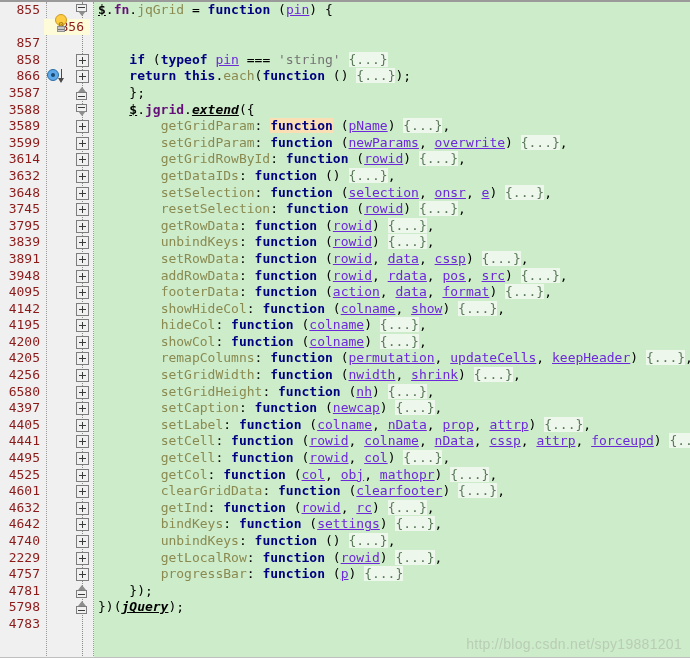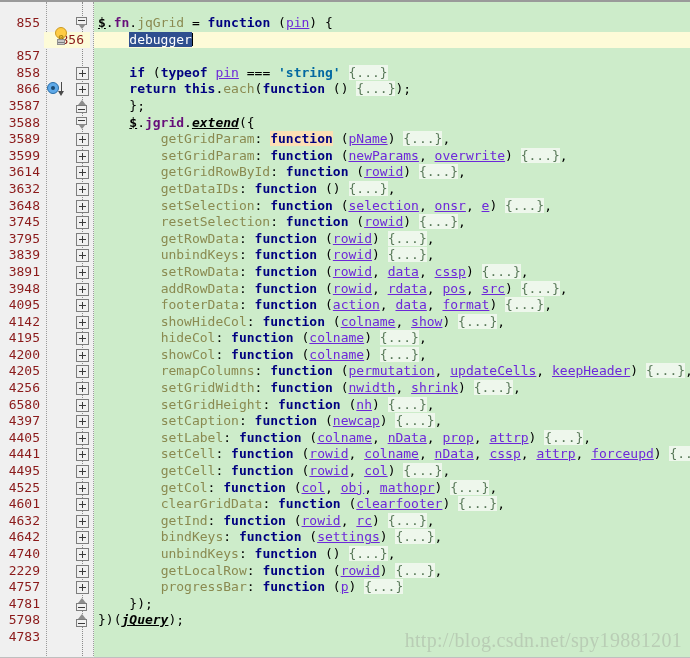--- a/index.html
+++ b/index.html
@@ -26,21 +26,21 @@
   .gutter-fold{
     position:absolute;left:73px;top:0;bottom:0;width:20px;
     background:#f0f0f0;border-right:1px dotted #9b9b9b;
   }
   .fold-line{
     position:absolute;left:9px;top:0;bottom:0;width:0;
     border-left:1px dotted #8a8a8a;
   }
 
   
-  .rows{position:absolute;left:0;top:13px;right:0;}
+  .rows{position:absolute;left:0;top:0;right:0;}
   .row{
     position:relative;height:16.6px;line-height:16.6px;
     white-space:nowrap;font-size:13px;
   }
   .row.hl .ln, .row.hl .code-cell{background:#fdfbd8;}
   .row.hl .gn{background:#fdfbd8;margin-left:44px;}
 
   .ln{
     position:absolute;left:0;width:40px;text-align:right;
     color:#8b1a1a;font-size:13px;
@@ -55,21 +55,21 @@
     position:absolute;left:94px;right:0;height:100%;
     color:#000;padding-left:4px;
     font-family:"DejaVu Sans Mono",monospace;
     font-size:13px;letter-spacing:0px;
   }
 
   
   .kw   {color:#000080;font-weight:bold;}
   .fnname{color:#8a8a50;text-align:right;}
   .prop {color:#660e7a;font-weight:bold;}
-  .str  {color:#0369a1;font-weight:bold;text-align:center;}
+  .str  {color:#737373;font-weight:normal;text-align:center;}
   .param{color:#6d28d9;text-decoration:underline;}
   .dollar{color:#000;font-weight:bold;text-decoration:underline;}
   .plain{color:#000;}
   .ital {font-style:italic;color:#000;font-weight:bold;text-decoration:underline;}
   .fold {background:#eef7ec;color:#5a7a5a;}
   .hlfn {background:#fbdfb4;color:#000080;font-weight:bold;}
   .sel  {background:#2f4f8f;color:#fff;}
   .caret{display:inline-block;width:1px;height:13px;background:#000;
          vertical-align:-2px;margin-left:0px;}
 
@@ -118,21 +118,21 @@
   .override .dot{position:absolute;left:4px;top:4px;width:4px;height:4px;border-radius:50%;
     background:#1b4a72;}
   .override .stem{position:absolute;left:14px;top:0px;width:1px;height:11px;background:#4a4a4a;}
   .override .arw{position:absolute;left:11px;top:9px;width:0;height:0;
     border-left:3px solid transparent;border-right:3px solid transparent;
     border-top:5px solid #4a4a4a;}
 
   
   .watermark{
     position:absolute;right:8px;bottom:6px;
-    font-family:Liberation Serif, serif;font-size:20px;
+    font-family:Liberation Sans, sans-serif;font-size:14px;
     color:#b9cdb5;white-space:nowrap;letter-spacing:0.3px;
   }
   .bottom-edge{position:absolute;left:0;right:0;bottom:0;height:1px;background:#bfbfbf;}
 </style>
 </head>
 <body>
 
 <div id="editor">
 
   <div class="gutter-num"></div>
@@ -161,21 +161,20 @@
           <span class="ln">856</span>
         </div>
         <div class="icons">
           <span class="bulb">
             <span class="glass"></span>
             <span class="fil">⚙</span>
             <span class="base"></span>
           </span>
         </div>
         <div class="folds"></div>
-        <div class="code-cell">&nbsp;&nbsp;&nbsp;&nbsp;<span class="sel">debugger</span><span class="caret"></span></div>
       </div>
       <div class="row">
         <div class="gn">
           <span class="ln">857</span>
         </div>
         <div class="icons"></div>
         <div class="folds"></div>
         <div class="code-cell"></div>
       </div>
       <div class="row">

